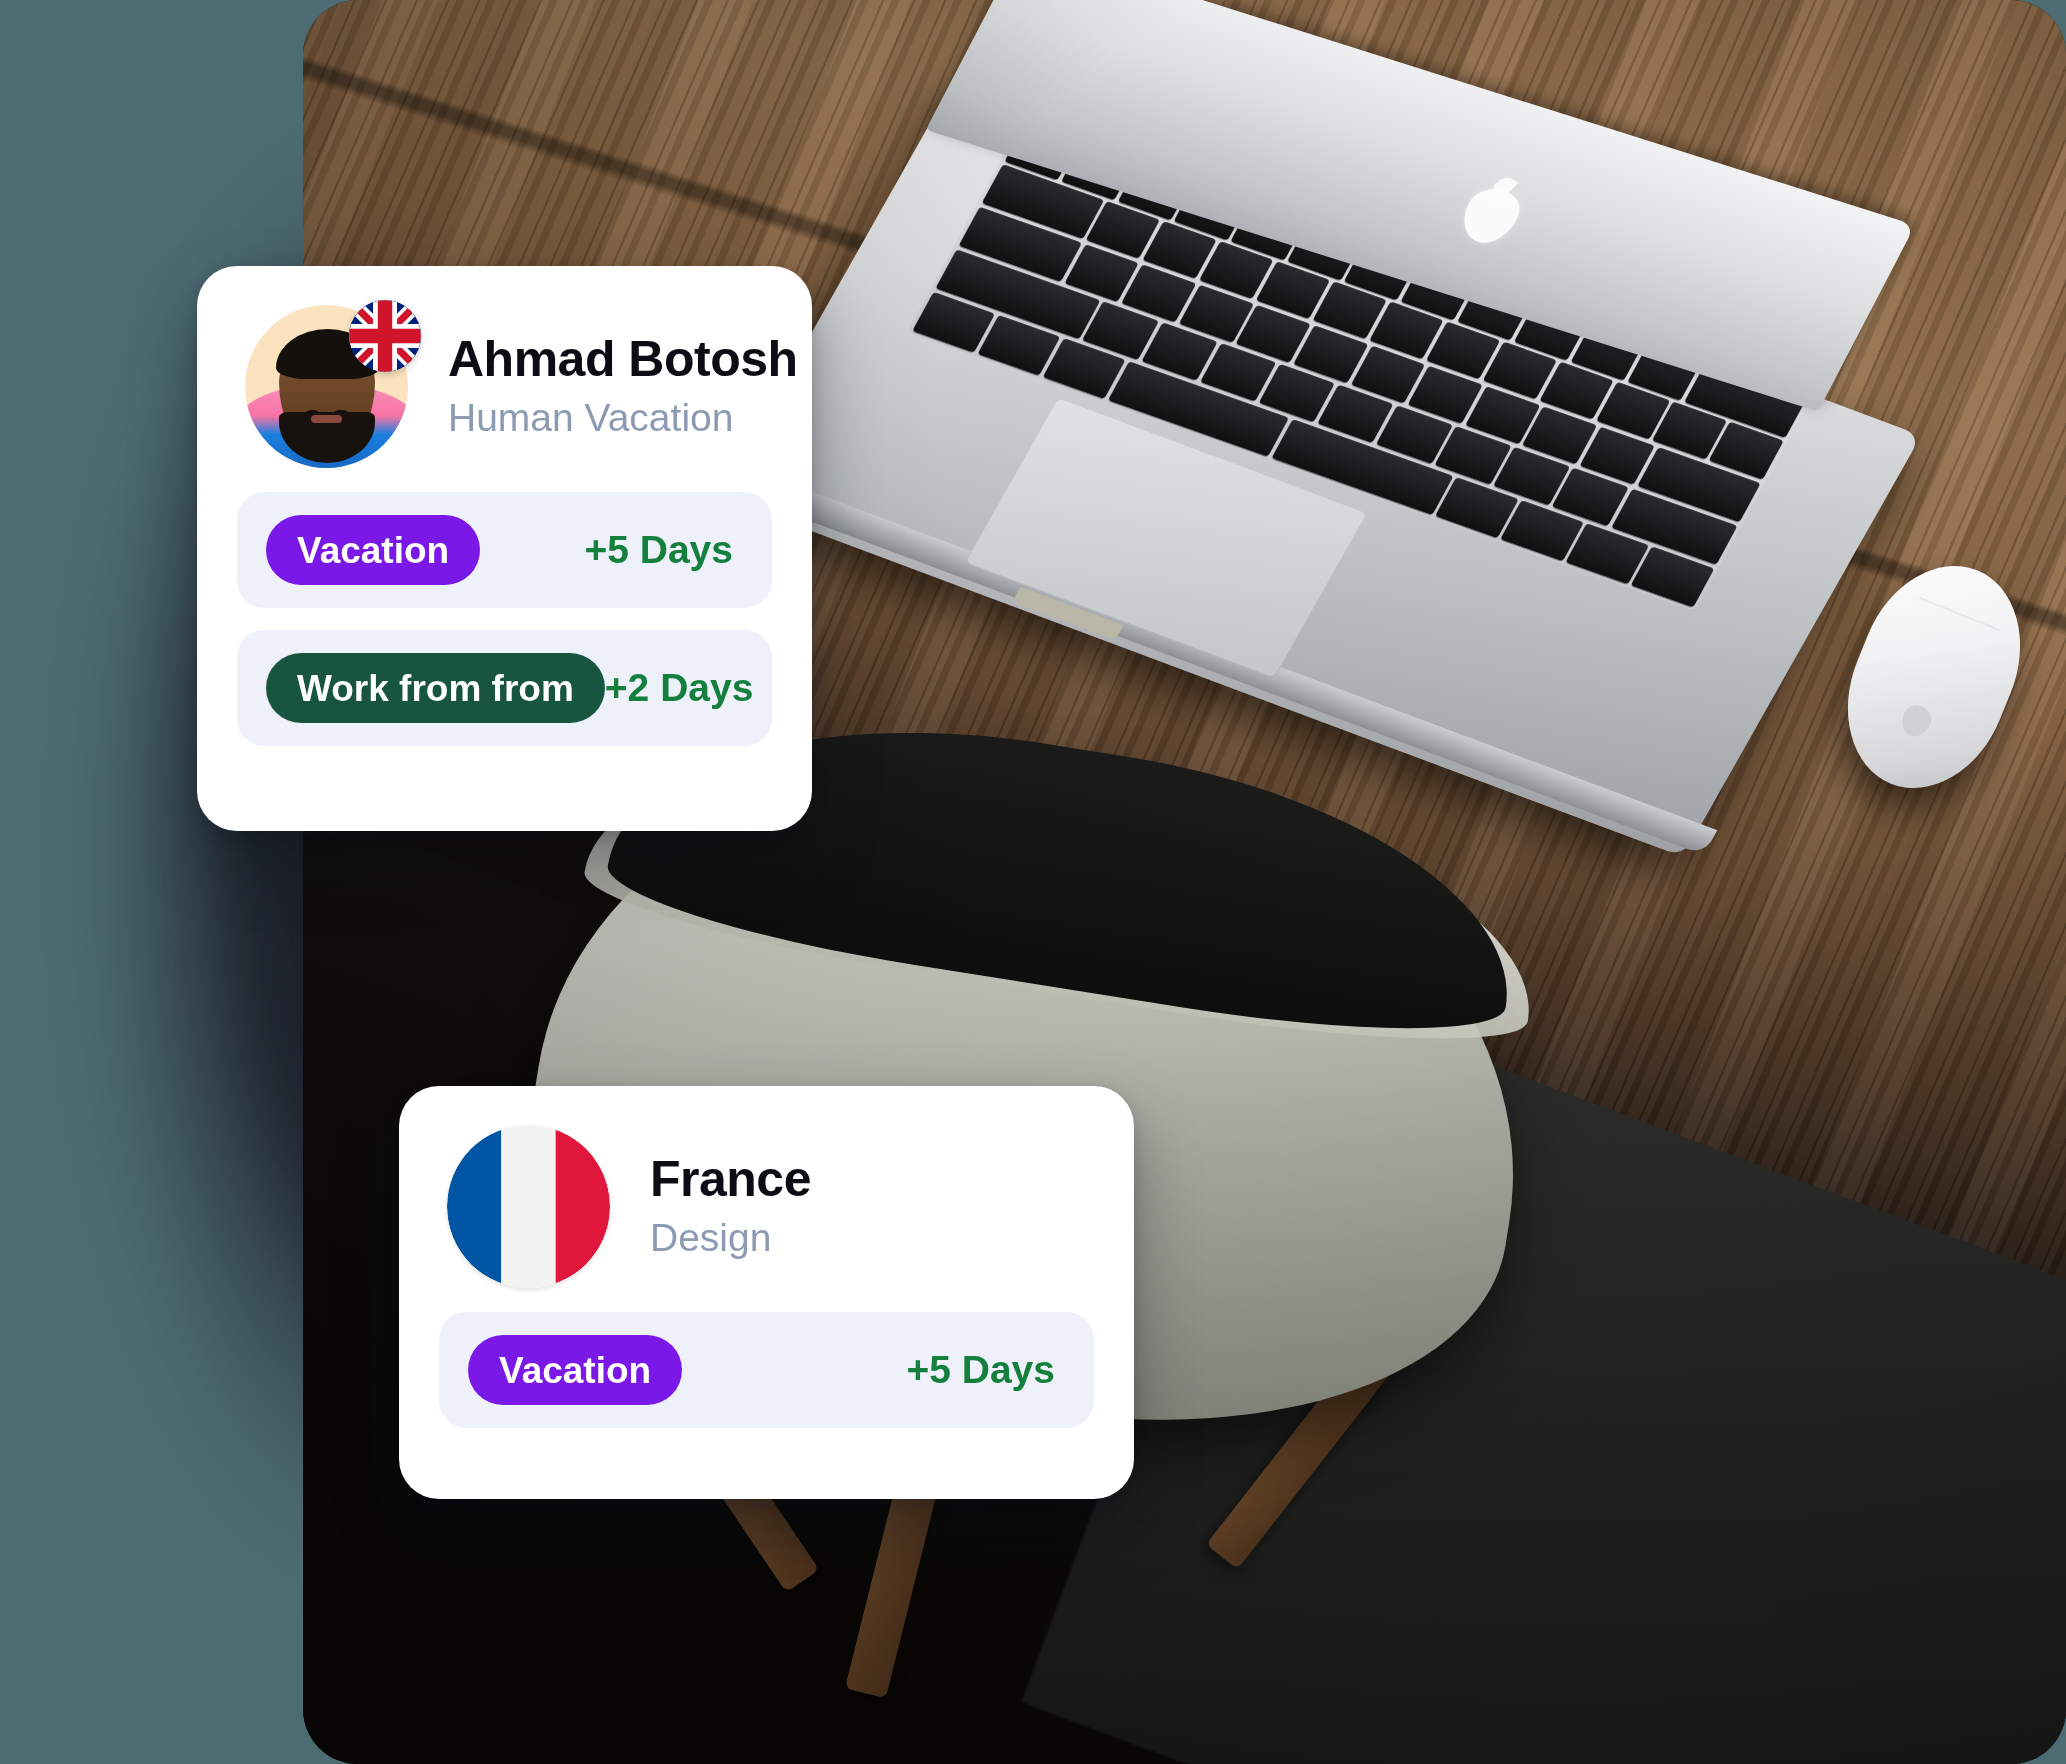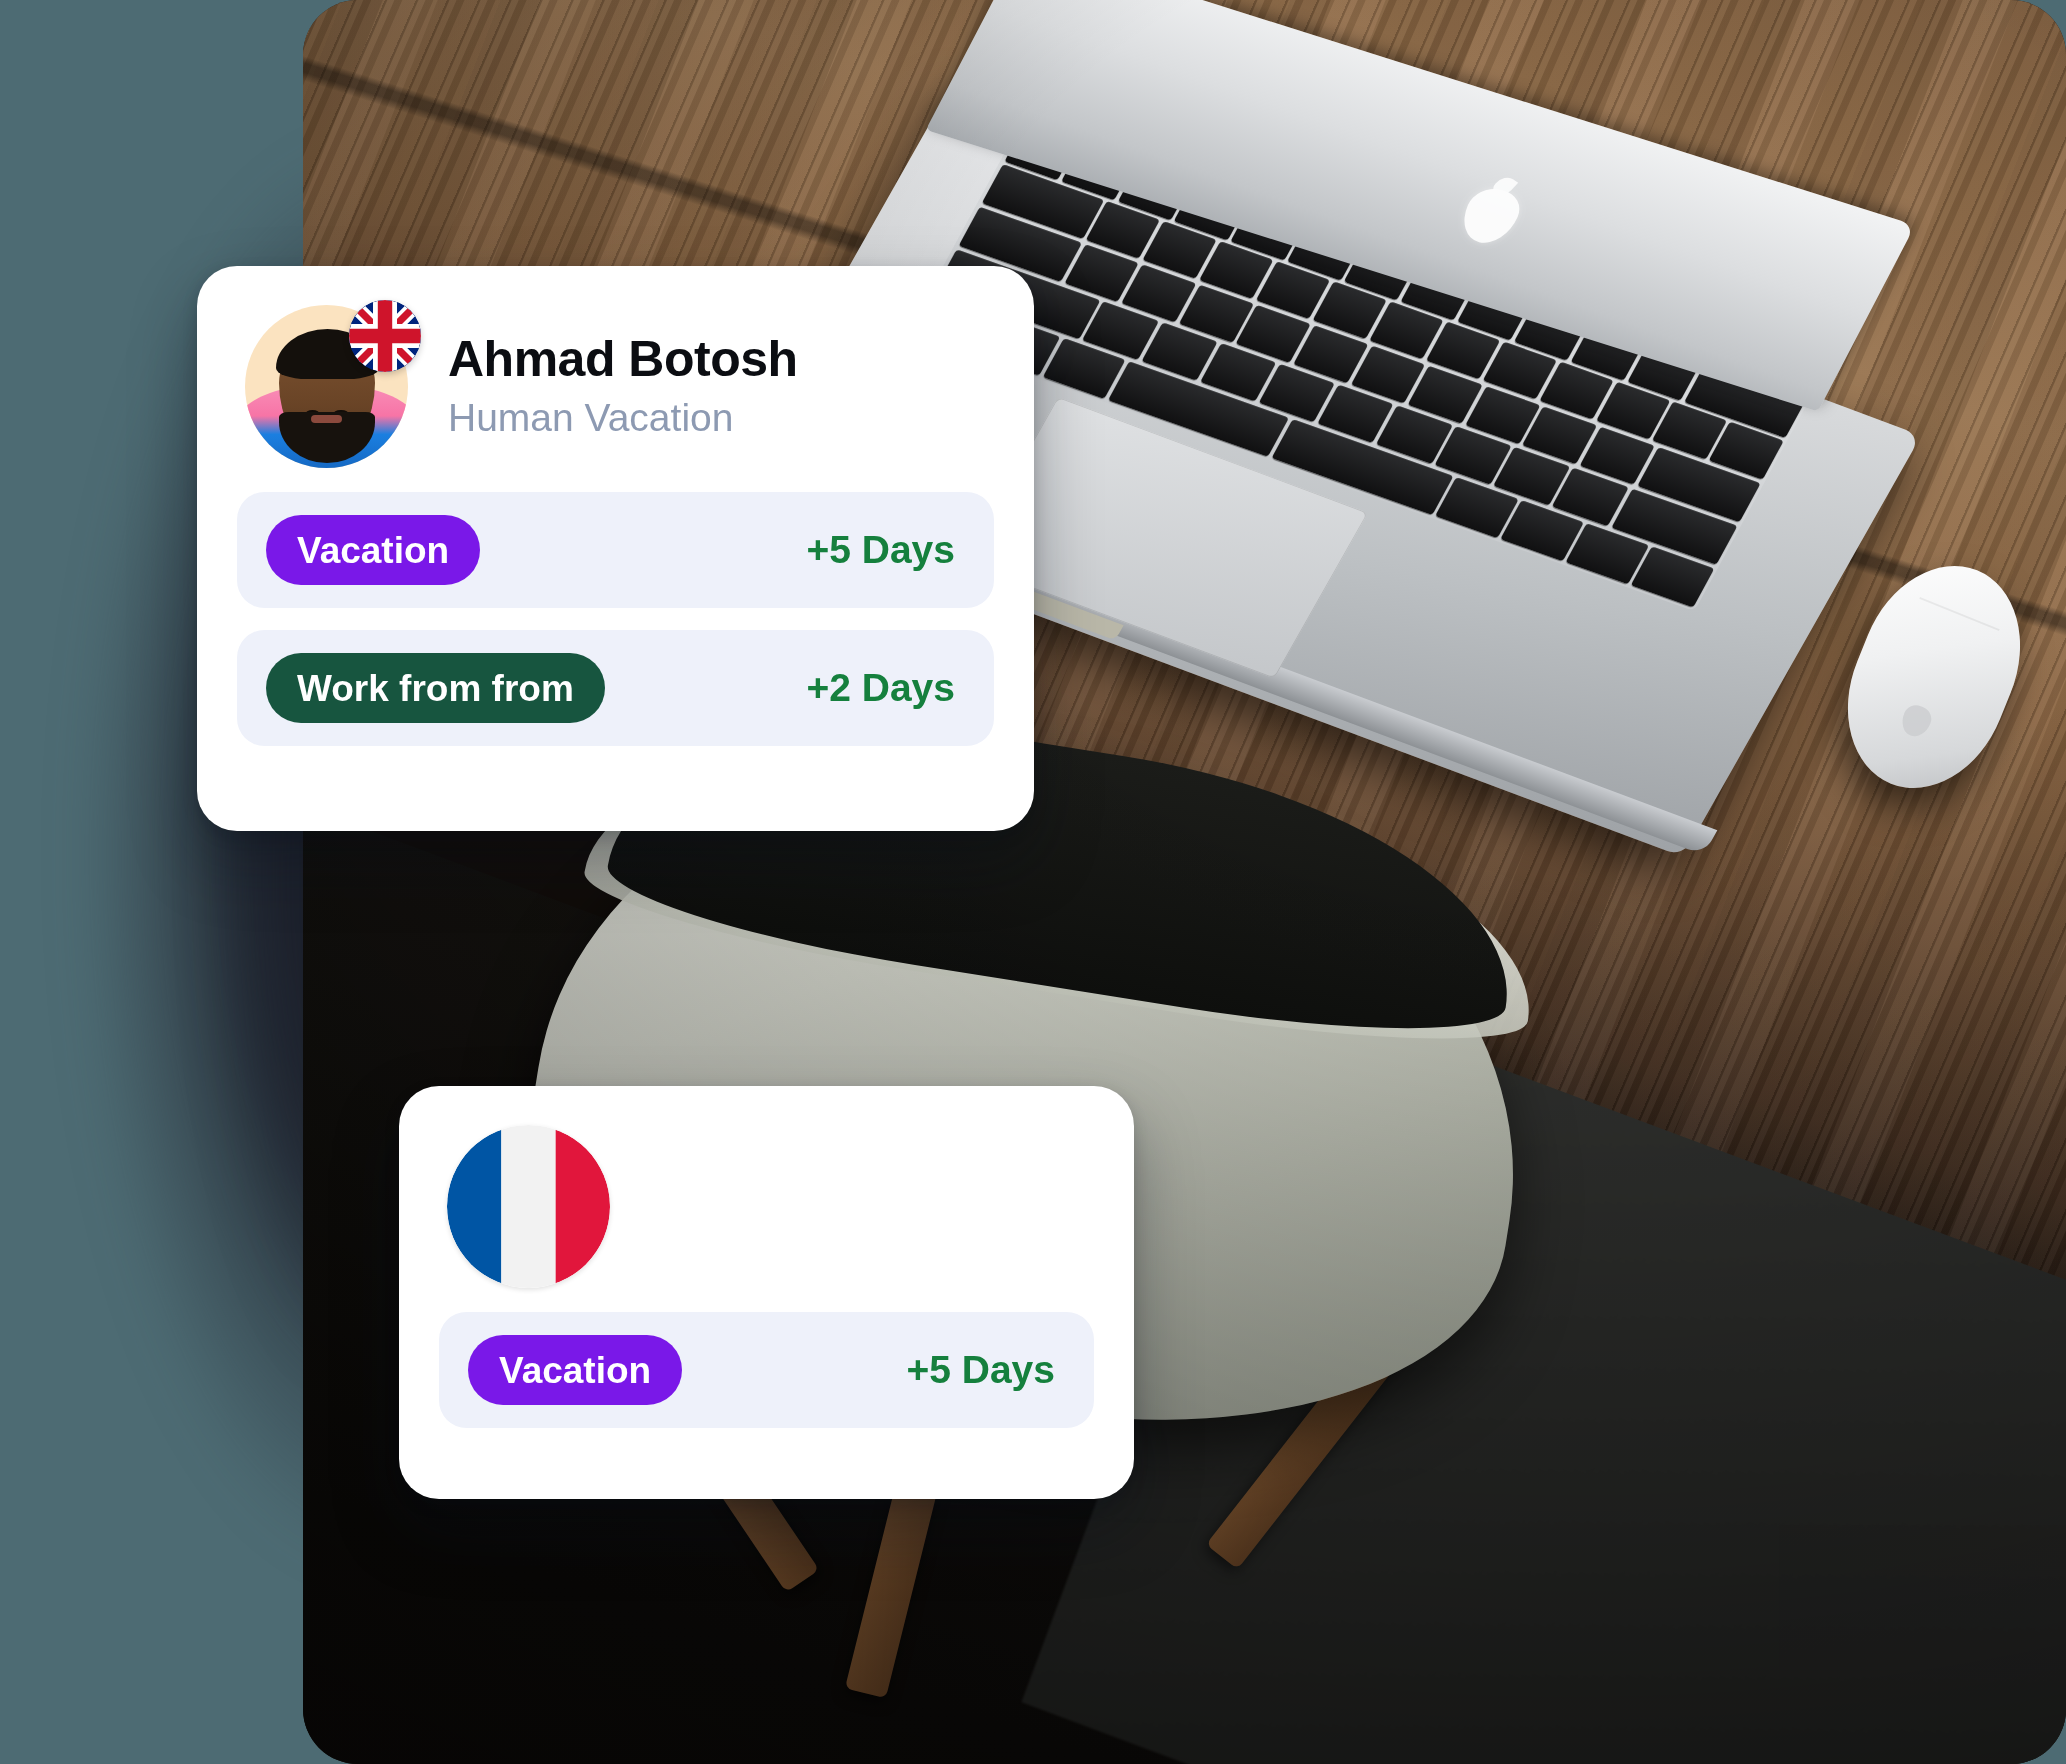--- a/index.html
+++ b/index.html
@@ -203,21 +203,21 @@
     pointer-events:none;
   }
 
   
   .card{
     position:absolute;
     background:#ffffff;
     border-radius:40px;
     box-shadow:0 31px 64px rgba(8,14,22,.34), 0 5.5px 14.7px rgba(8,14,22,.16);
   }
-  #card-person{left:197px;top:266px;width:837px;height:565px;}
+  #card-person{left:197px;top:266px;width:615px;height:565px;}
   #card-country{left:399px;top:1086px;width:735px;height:413px;}
 
   .card-head{display:flex;align-items:center;padding:39px 0 0 48px;}
   .avatar-wrap{position:relative;width:163px;height:163px;flex:0 0 auto;}
   .avatar{
     width:163px;height:163px;border-radius:50%;overflow:hidden;position:relative;
     background:#fbe3c0;
   }
   
   .av-shirt{position:absolute;left:50%;bottom:0;width:184px;height:84px;margin-left:-92px;
@@ -451,20 +451,24 @@
                 <circle cx="30" cy="30" r="30"></circle>
               </clipPath>
             </defs>
           <g clip-path="url(#frc)">
             <rect x="0" y="0" width="20" height="60" fill="#0055a4"></rect>
             <rect x="20" y="0" width="20" height="60" fill="#f2f2f2"></rect>
             <rect x="40" y="0" width="20" height="60" fill="#e1163c"></rect>
           </g>
         </svg>
       </div>
+      <div class="head-text">
+        <div class="country-name">France</div>
+        <div class="country-dept">Design</div>
+      </div>
     </div>
 
     <div class="rows">
       <div class="row">
         <span class="chip chip-vacation">Vacation</span>
         <span class="days">+5 Days</span>
       </div>
     </div>
   </div>
 

